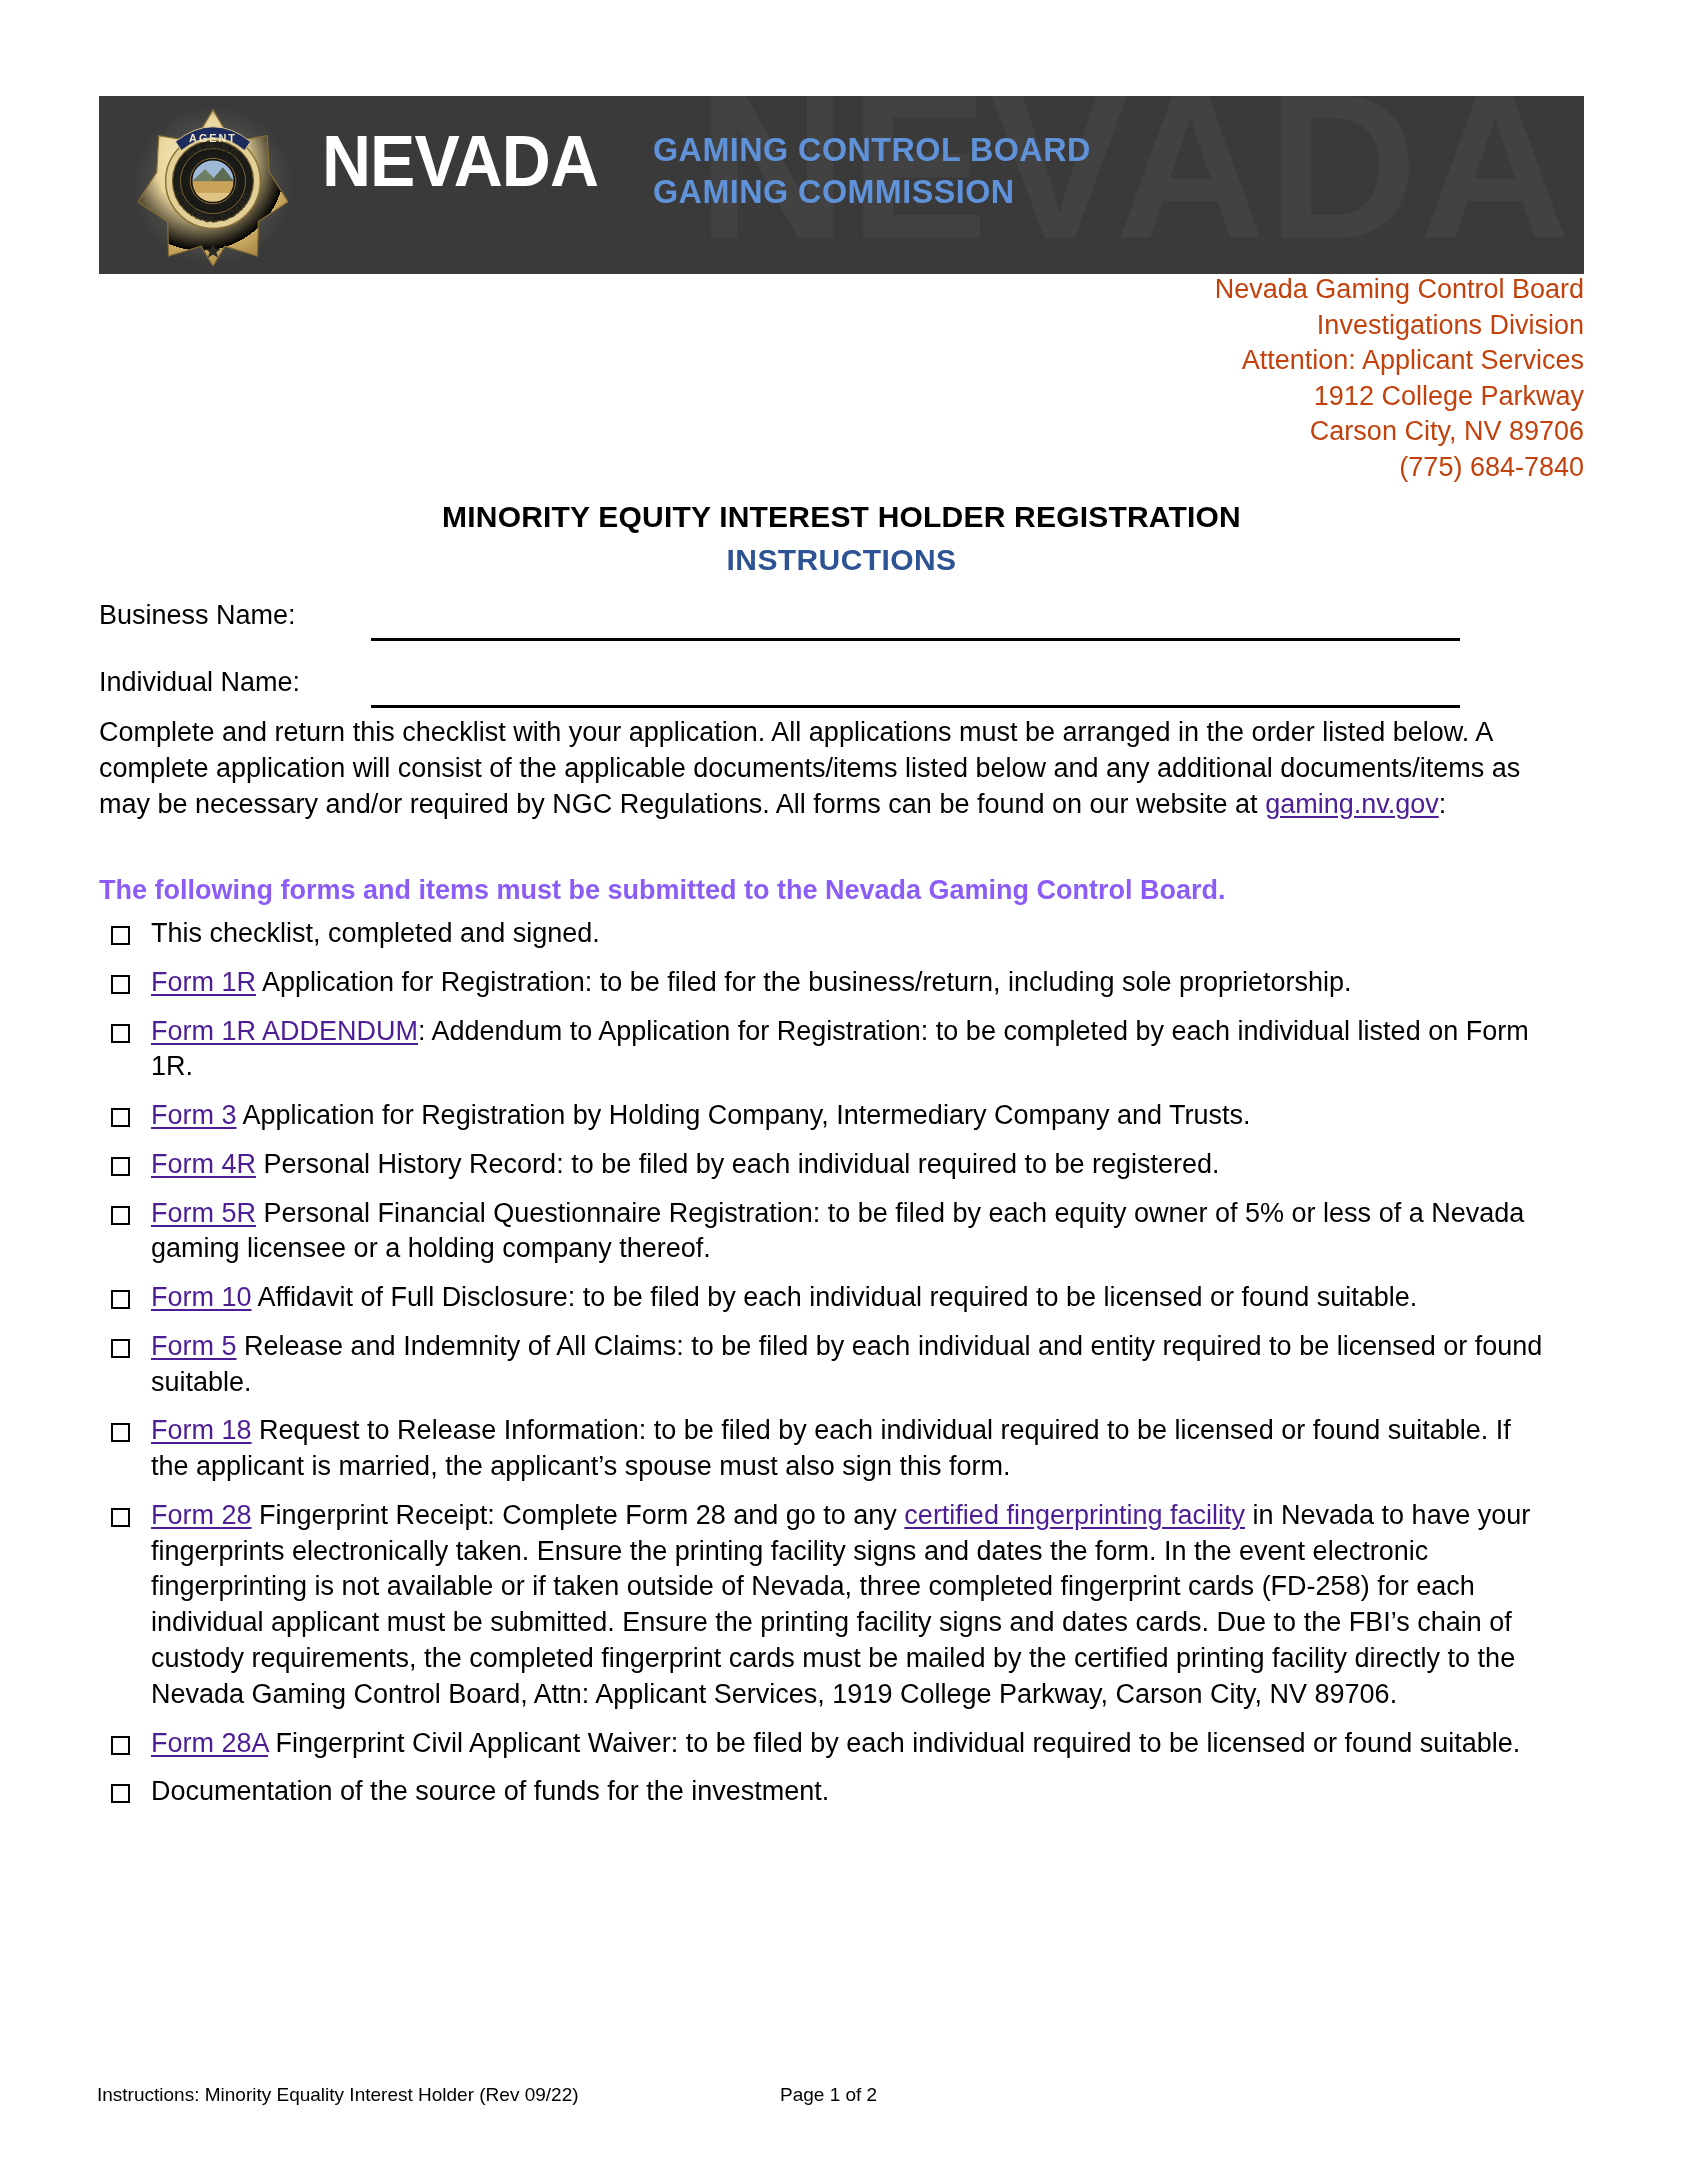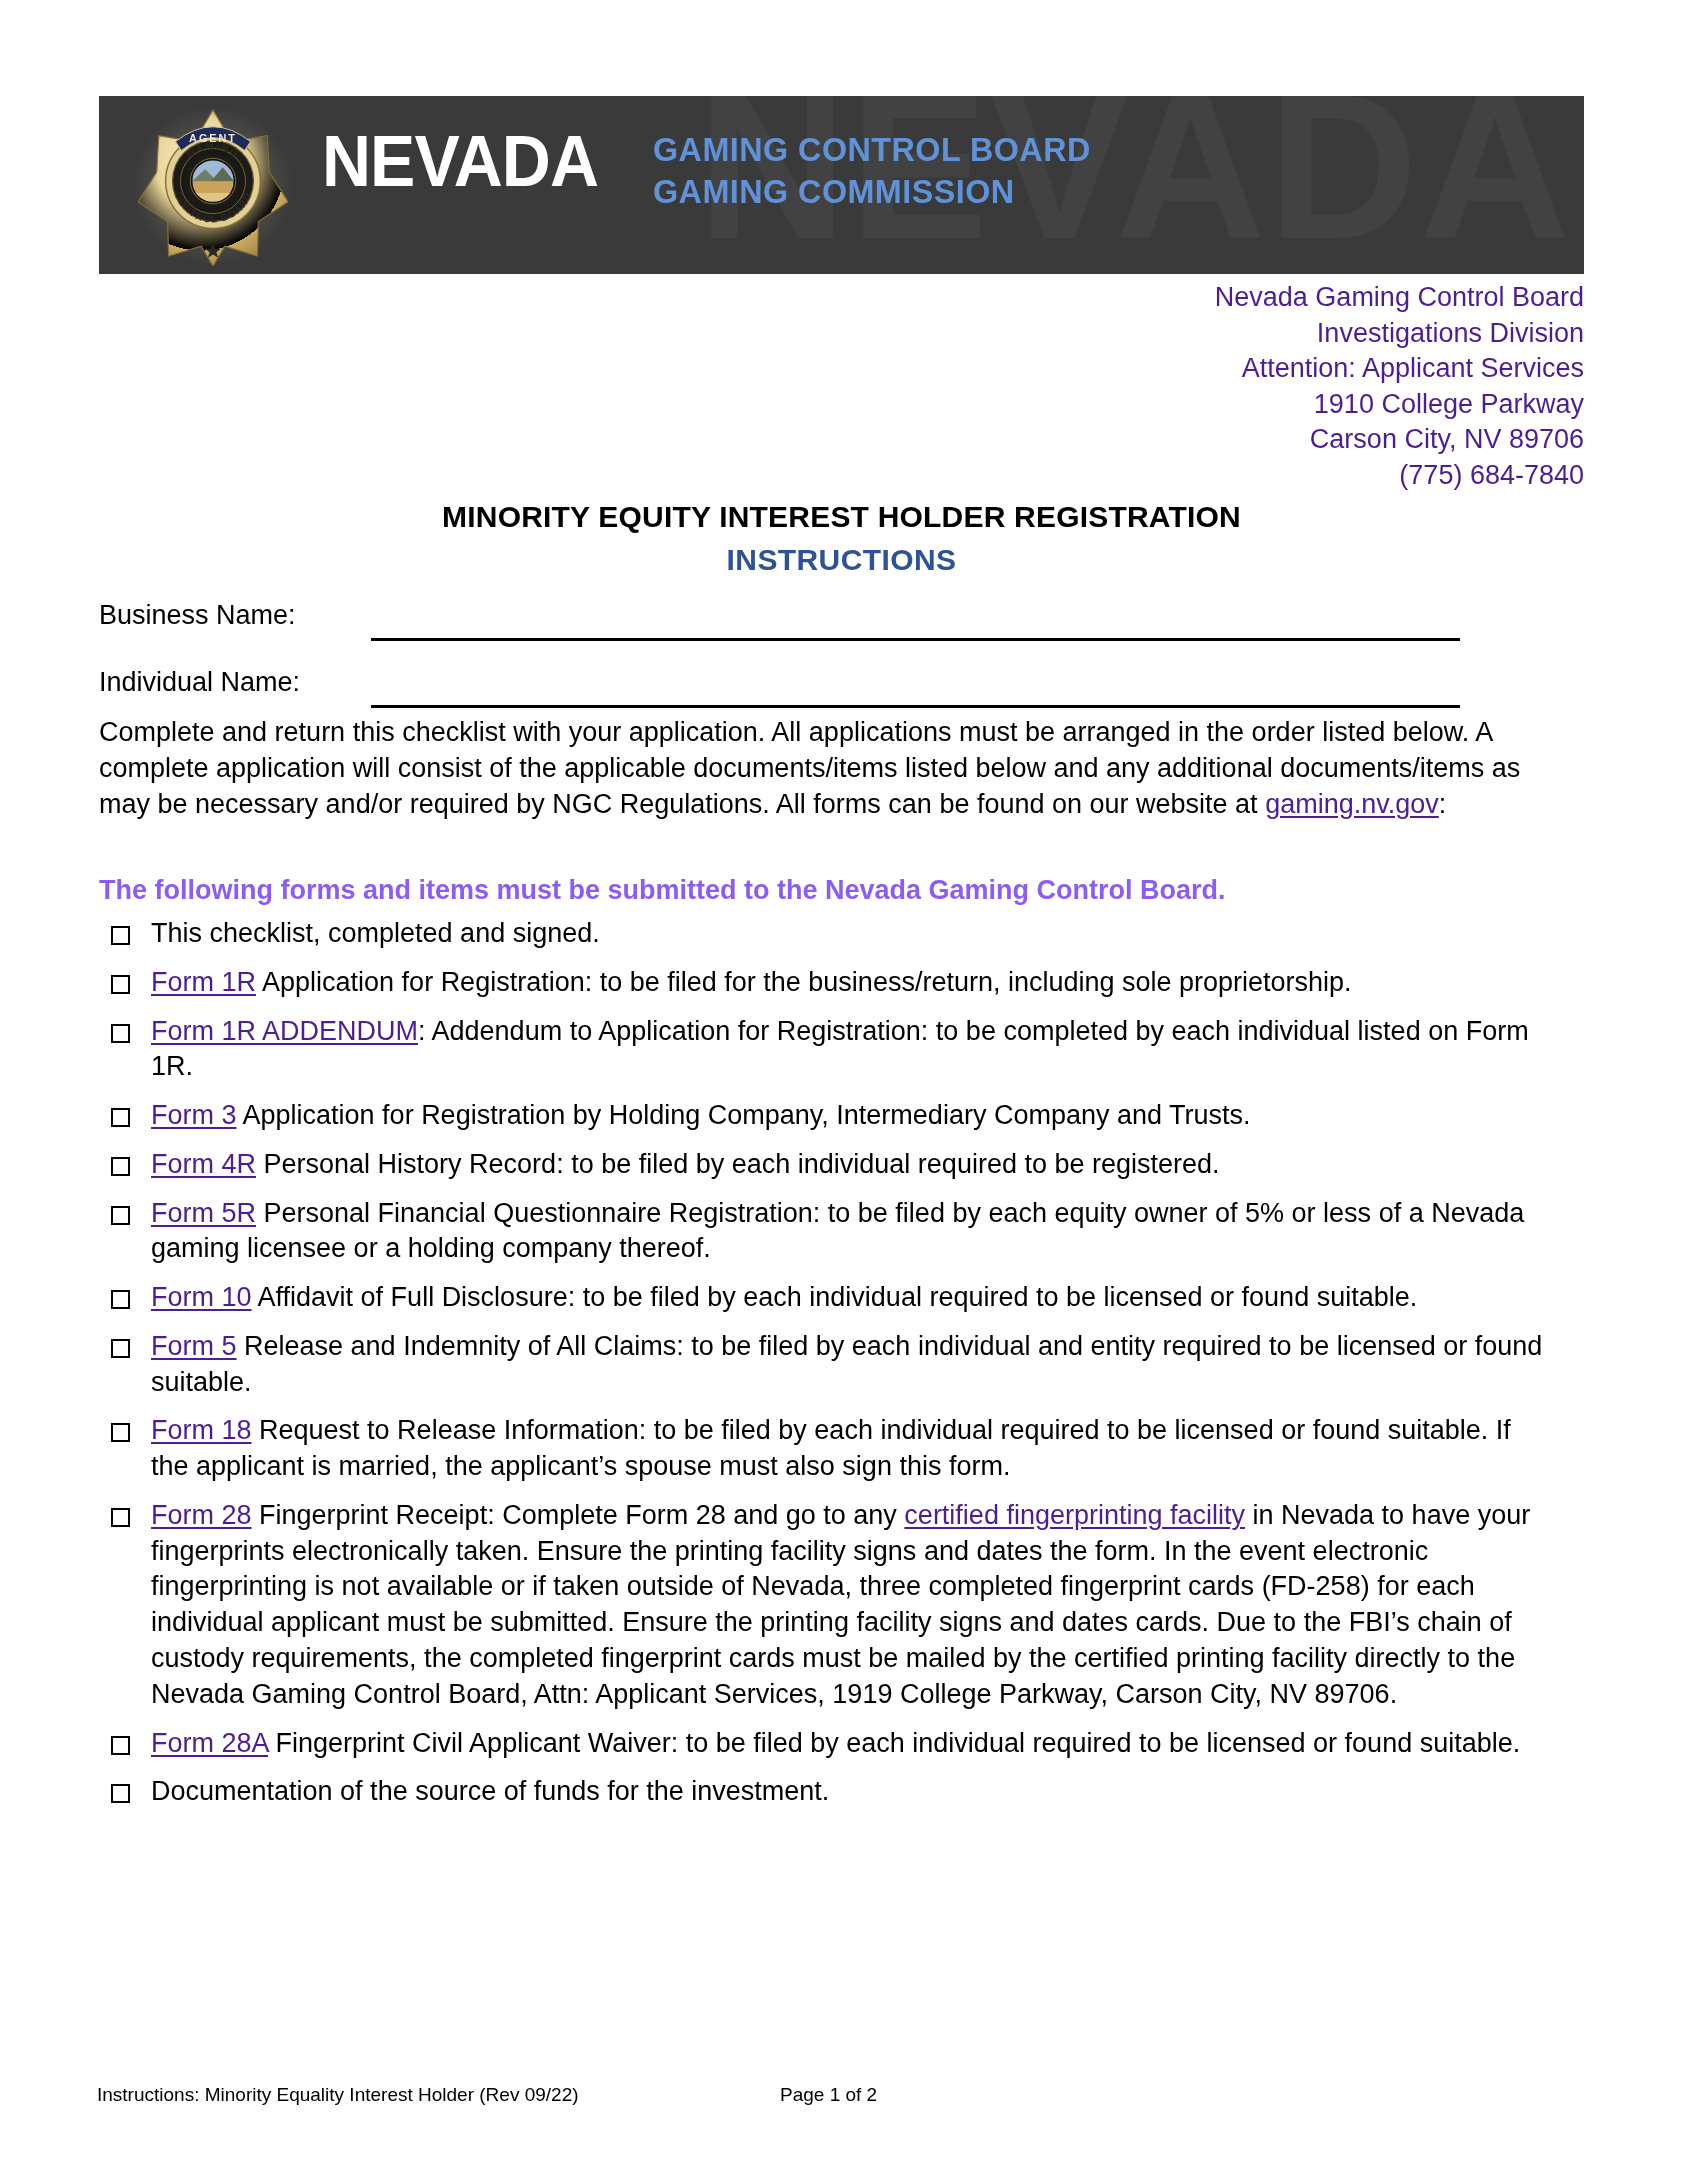--- a/index.html
+++ b/index.html
@@ -106,25 +106,25 @@
     line-height: 1.24;
     transform: scaleX(0.95);
     transform-origin: left top;
     font-family: "Liberation Sans", sans-serif;
   }
 
   
   .address-block {
     position: absolute;
     right: 99px;
-    top: 280px;
+    top: 272px;
     text-align: right;
     font-size: 27px;
     line-height: 1.315;
-    color: #4c1d95;
+    color: #c2410c;
   }
 
   
   .doc-title {
     position: absolute;
     left: 0;
     right: 0;
     top: 500px;
     text-align: center;
     font-size: 30px;
@@ -317,21 +317,21 @@
         </div>
       </div>
 
     </div>
   </div>
 
   <div class="address-block">
     <div>Nevada Gaming Control Board</div>
     <div>Investigations Division</div>
     <div>Attention: Applicant Services</div>
-    <div>1910 College Parkway</div>
+    <div>1912 College Parkway</div>
     <div>Carson City, NV 89706</div>
     <div>(775) 684-7840</div>
   </div>
 
   <div class="doc-title">MINORITY EQUITY INTEREST HOLDER REGISTRATION</div>
   <div class="doc-subtitle">INSTRUCTIONS</div>
 
   <div class="field-row business">
     <div class="field-label">Business Name:</div>
     <div class="field-line"></div>

